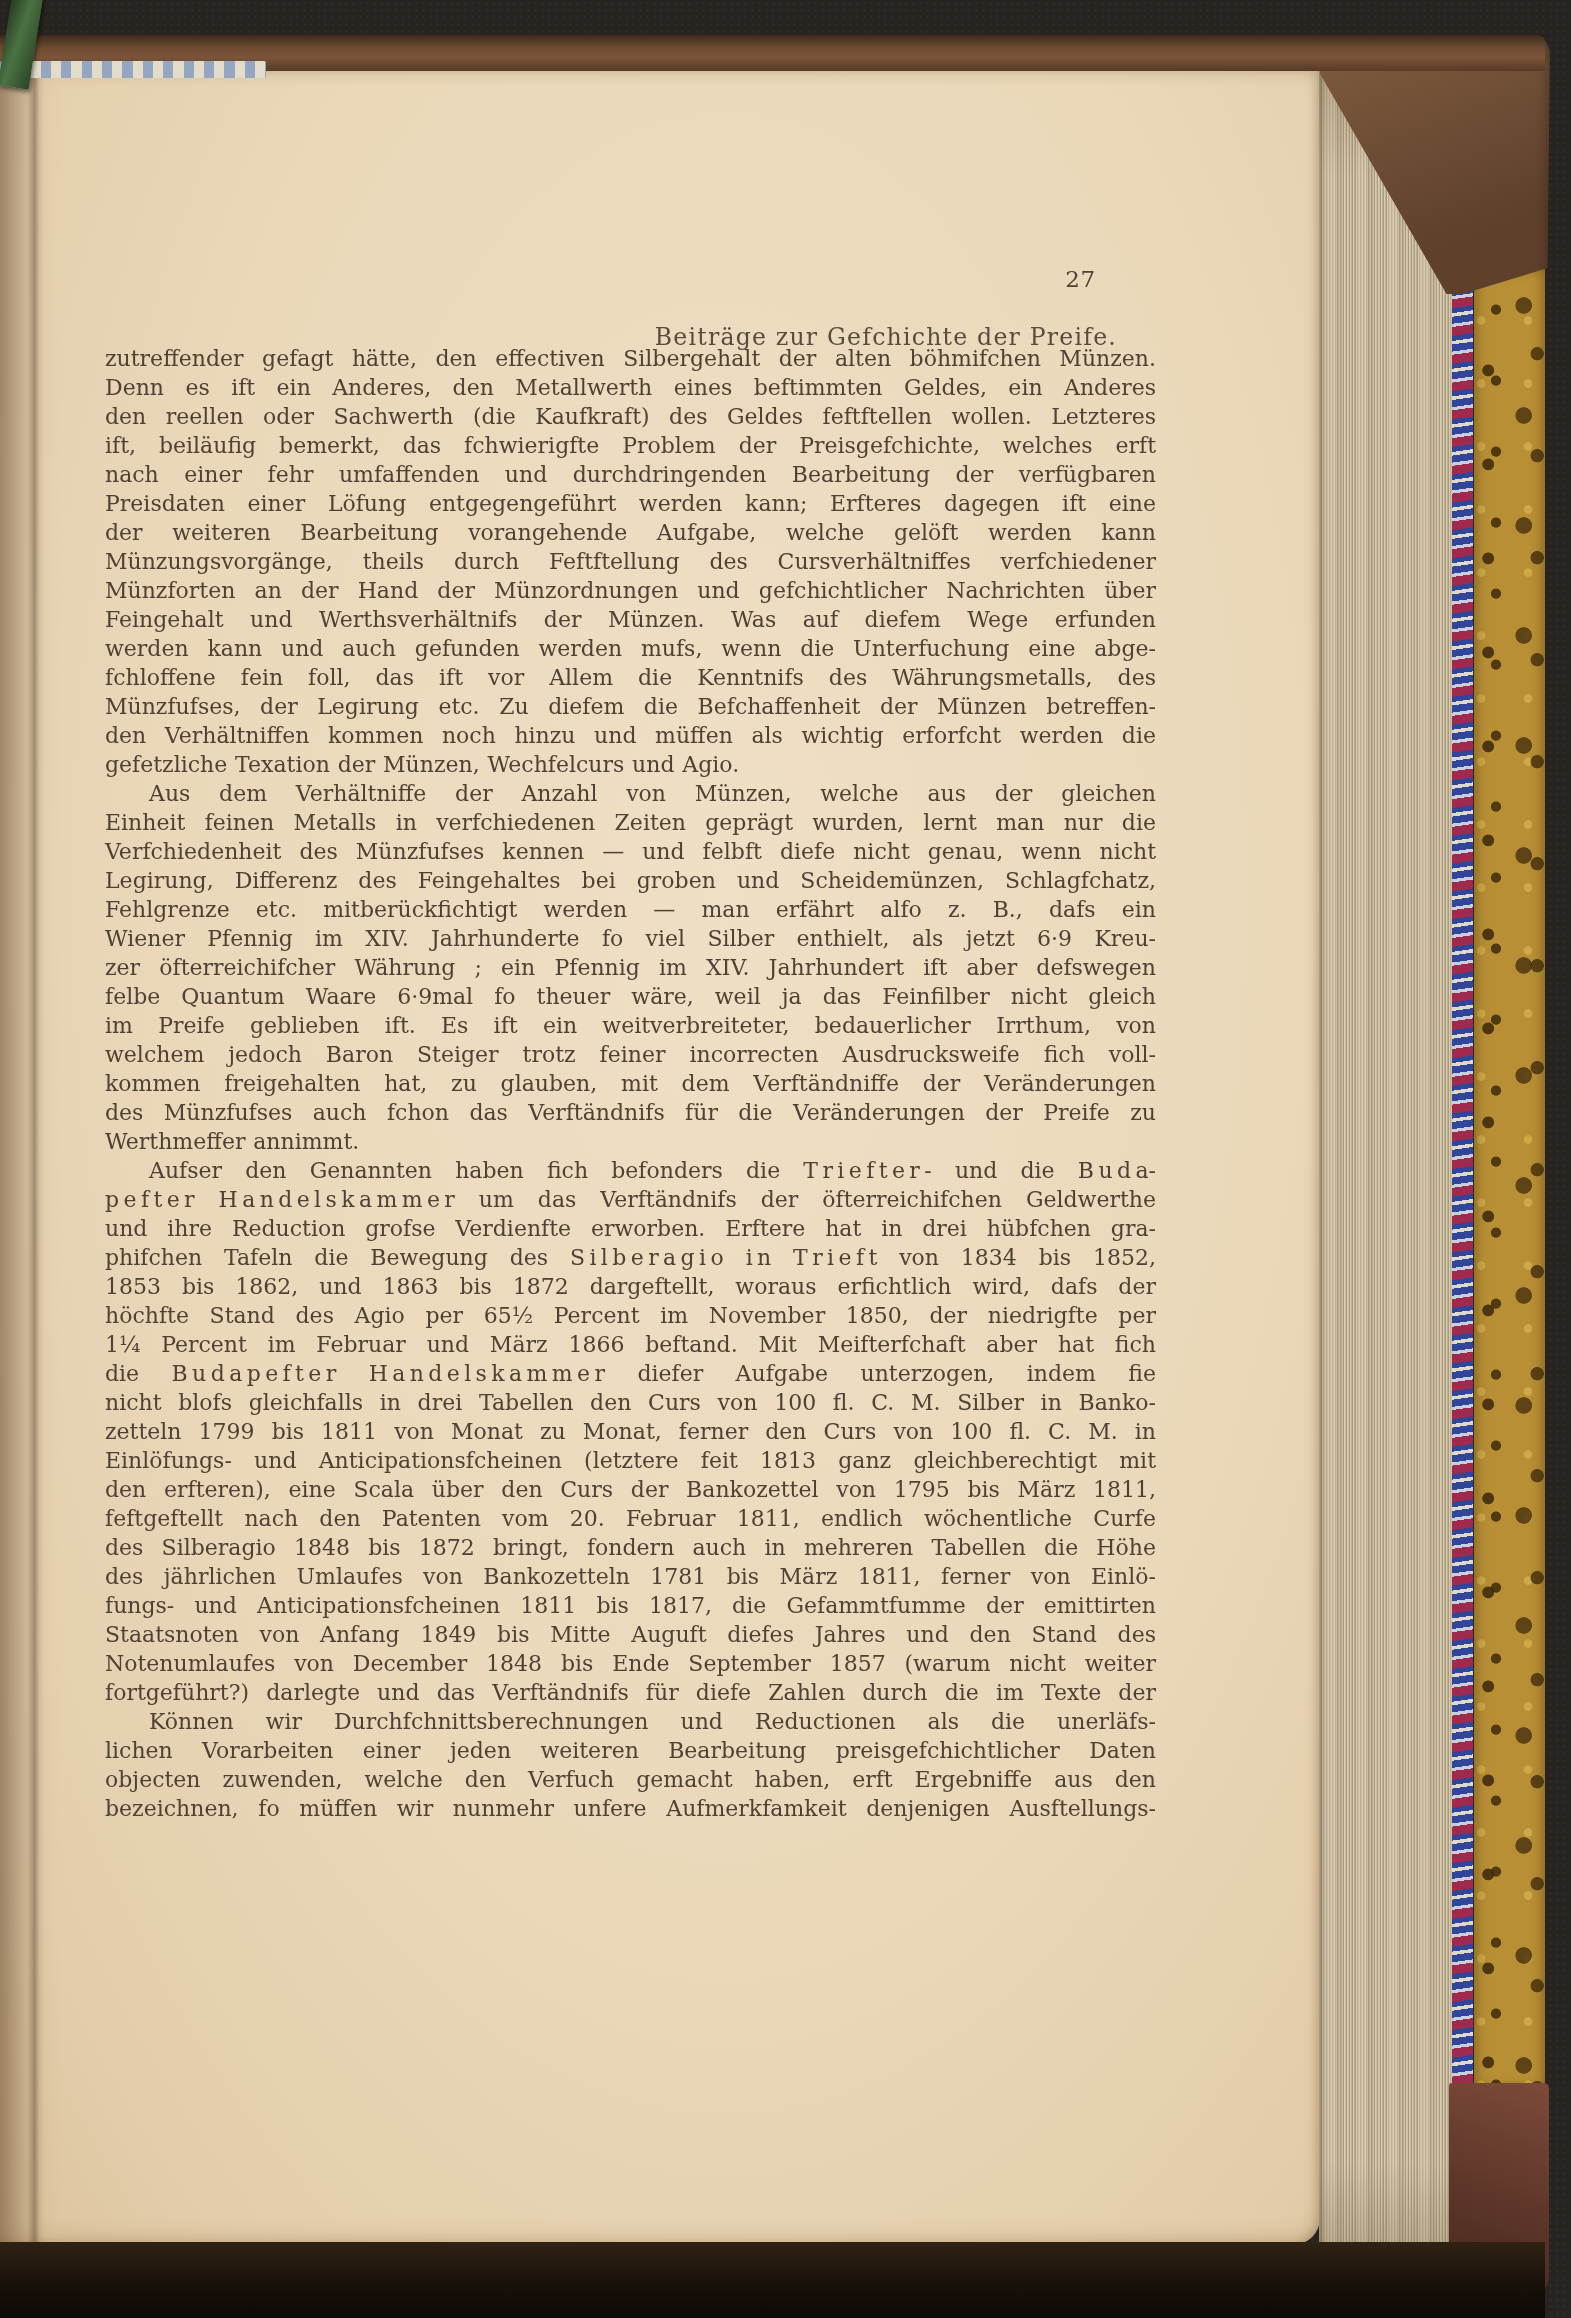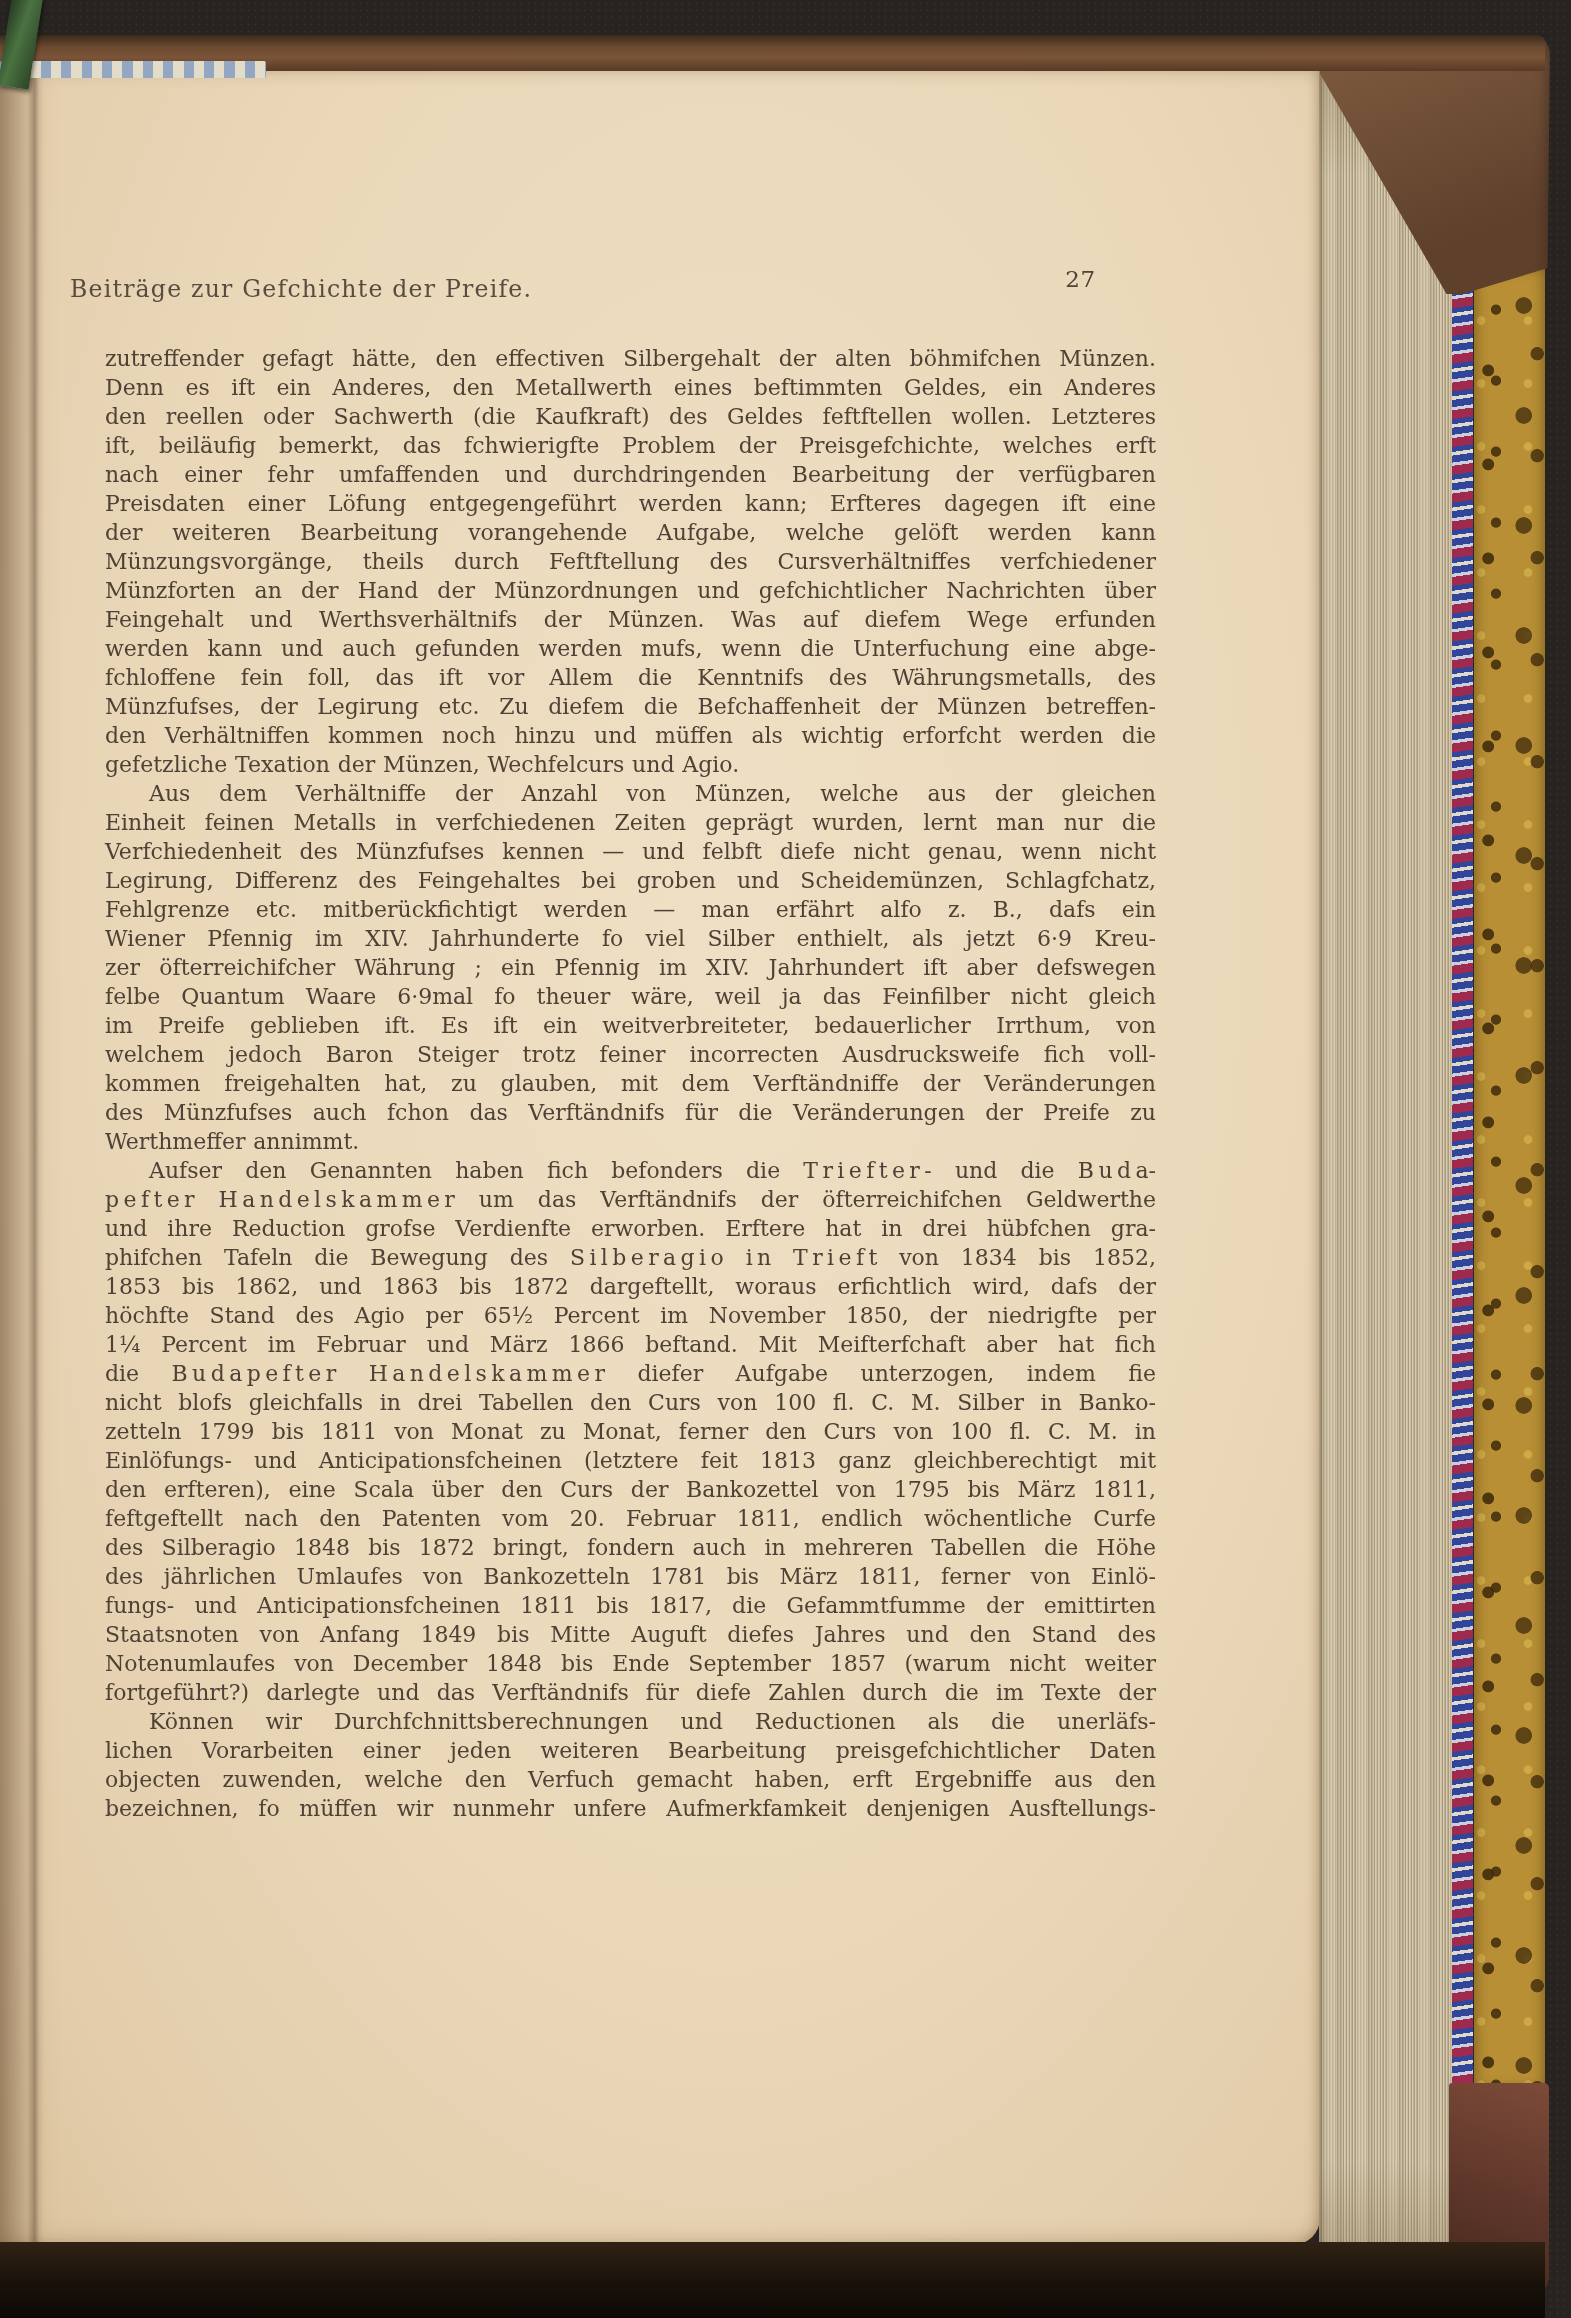--- a/index.html
+++ b/index.html
@@ -84,22 +84,22 @@
   .ribbon{
     position:absolute;left:4.7px;top:-6.3px;width:31px;height:94px;z-index:6;
     background:linear-gradient(100deg,#23371f,#4b7342 45%,#2c4527);
     transform:rotate(9deg);
     border-radius:1.6px;
     box-shadow:1.6px 2.4px 4.7px rgba(0,0,0,.5);
   }
   
   .header-row{position:absolute;left:105px;top:275px;width:1051px;height:50px;z-index:7;}
   .page-title{
-    position:absolute;left:0;right:4px;text-align:left;transform:translateX(-35px);
-    font-size:23.6px;color:#584c40;letter-spacing:1.2px;
+    position:absolute;left:0;right:4px;text-align:right;transform:translateX(-35px);
+    font-size:23.6px;color:#584c40;letter-spacing:1.2px;margin-top:48px;
   }
   .page-number{
     position:absolute;right:60px;top:-9.4px;
     font-size:23px;color:#4e423a;letter-spacing:0.8px;
   }
   .text-block{
     position:absolute;left:105px;top:344px;width:1051px;z-index:7;
     color:#4e4136;font-size:22px;line-height:29px;word-spacing:0.8px;
   }
   .para{margin:0;}

